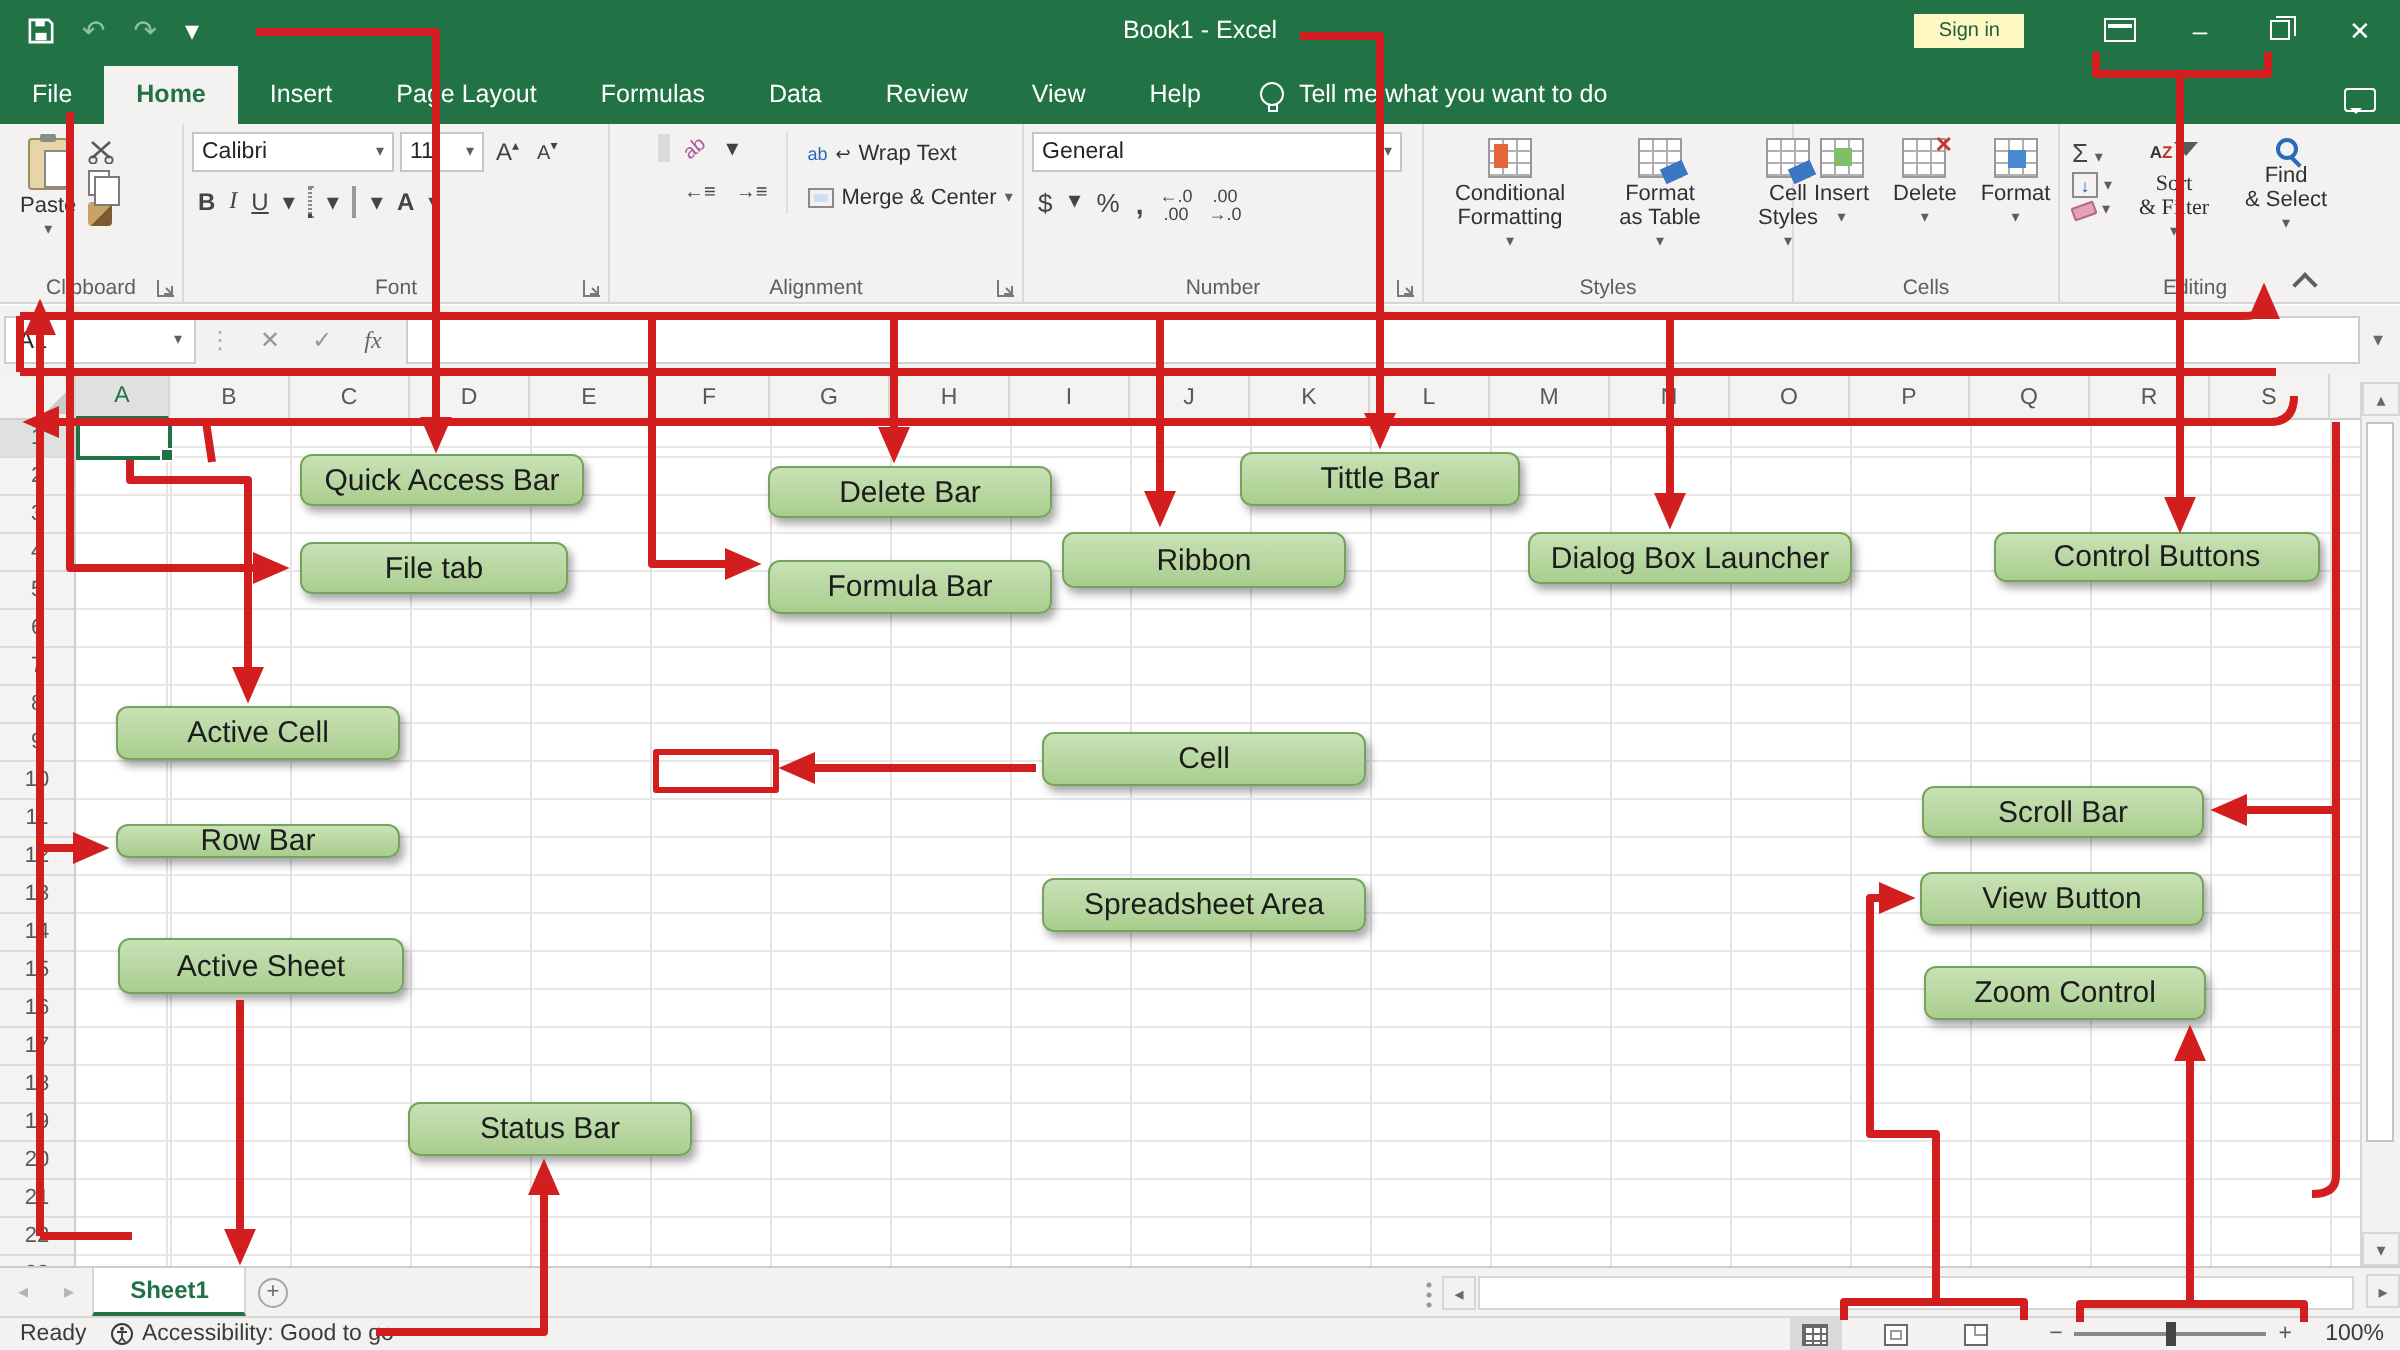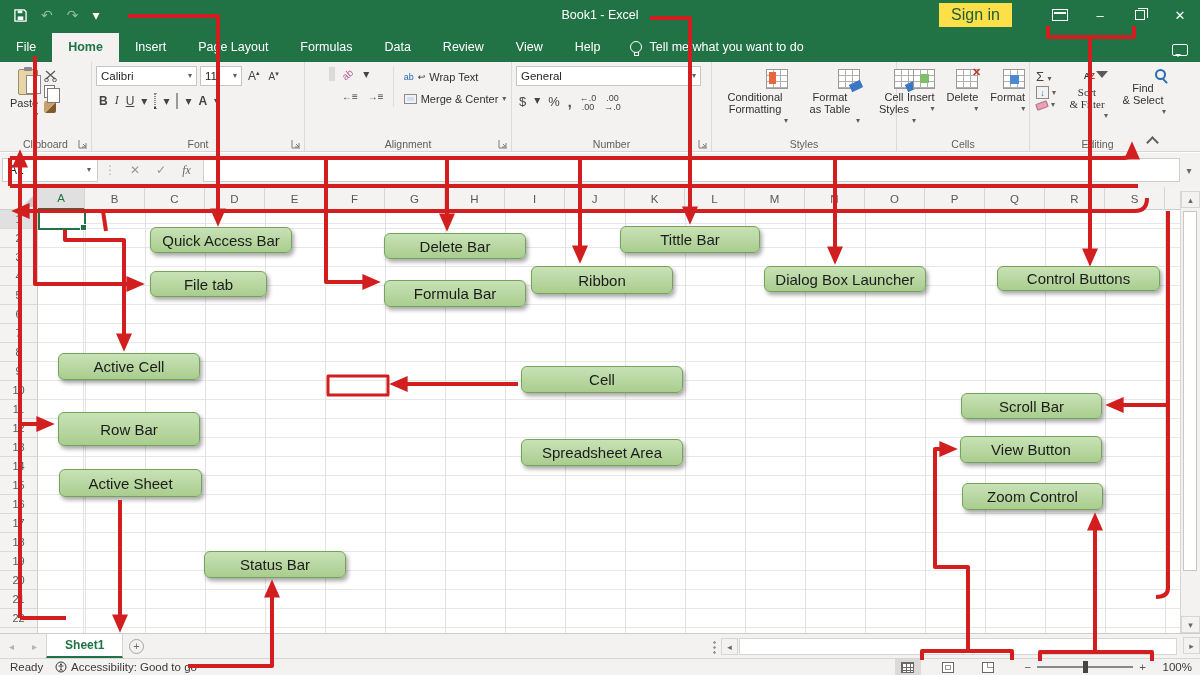--- a/index.html
+++ b/index.html
@@ -7,21 +7,21 @@
   body { font-family:"Liberation Sans", sans-serif; position:relative; background:#fff; font-size:12px; color:#262626; }
 
   
   .titlebar { position:absolute; left:0; top:0; width:1200px; height:30px; background:#217346; display:flex; align-items:center; color:#fff; }
   .tb-left { display:flex; align-items:center; gap:14px; padding-left:14px; width:220px; }
   .tb-ico { font-size:14px; line-height:1; color:#fff; }
   .tb-ico.dim { color:#8fbfa6; }
   .save-svg { width:13px; height:13px; display:block; }
   .tb-title { position:absolute; left:0; right:0; top:0; height:30px; display:flex; align-items:center; justify-content:center; font-size:12.5px; pointer-events:none; }
   .tb-right { margin-left:auto; display:flex; align-items:center; height:30px; }
-  .signin { background:#fde047; color:#1d5c3c; font-size:16px; padding:3px 12px; margin-right:28px; cursor:pointer; }
+  .signin { background:#fef9c3; color:#1d5c3c; font-size:10px; padding:3px 12px; margin-right:28px; cursor:pointer; }
   .winbtn { width:40px; height:30px; display:flex; align-items:center; justify-content:center; font-size:13px; }
   .ribopt { width:16px; height:12px; border:1px solid #fff; position:relative; }
   .ribopt:before { content:""; position:absolute; left:1px; right:1px; top:2px; height:2px; background:#fff; }
   .restore-box { width:10px; height:10px; border:1px solid #fff; position:relative; }
   .restore-box:before { content:""; position:absolute; left:2px; top:-3px; width:9px; height:9px; border:1px solid #fff; border-left:none; border-bottom:none; }
 
   
   .menubar { position:absolute; left:0; top:30px; width:1200px; height:32px; background:#217346; display:flex; align-items:flex-end; color:#fff; }
   .mtab { padding:7px 16px 8px; font-size:12.5px; cursor:pointer; white-space:nowrap; }
   .mtab.active { background:#f3f2f1; color:#217346; font-weight:bold; }
@@ -30,21 +30,21 @@
   .bulb:after { content:""; position:absolute; left:3px; bottom:-4px; width:3px; height:3px; border:1px solid #fff; border-top:none; }
   .comment-ico { margin-left:auto; margin-right:12px; margin-bottom:6px; width:16px; height:12px; border:1.5px solid #fff; border-radius:2px; position:relative; }
   .comment-ico:after { content:""; position:absolute; left:2px; bottom:-5px; border:3px solid transparent; border-top-color:#fff; }
 
   
   .ribbon { position:absolute; left:0; top:62px; width:1200px; height:90px; background:#f3f2f1; border-bottom:1px solid #d8d6d4; display:flex; }
   .rgroup { position:relative; height:100%; border-right:1px solid #dddbd9; padding:4px 4px 16px; }
   .rgroup-label { position:absolute; bottom:1px; left:0; right:0; text-align:center; font-size:10.5px; color:#605e5c; }
   .launcher { position:absolute; right:3px; bottom:2px; width:10px; height:10px; cursor:pointer; }
   .launcher svg { display:block; }
-  .bigbtn { display:flex; flex-direction:column; align-items:flex-end; justify-content:flex-start; gap:2px; padding:3px 6px; font-size:11px; color:#323130; text-align:center; cursor:pointer; }
+  .bigbtn { display:flex; flex-direction:column; align-items:center; justify-content:flex-start; gap:2px; padding:3px 6px; font-size:11px; color:#323130; text-align:center; cursor:pointer; }
   .caret { font-size:8px; color:#605e5c; line-height:1; }
   .row { display:flex; align-items:center; }
   .smbtn { padding:2px 3px; cursor:pointer; font-size:12px; color:#444; }
 
   
   .g-clip { width:92px; display:flex; }
   .paste-ico { width:20px; height:26px; background:#e8d6a8; border:1px solid #9b8c65; border-radius:2px; position:relative; }
   .paste-ico:before { content:""; position:absolute; left:5px; top:-3px; width:8px; height:4px; background:#8a8a8a; border-radius:1px; }
   .paste-ico:after { content:""; position:absolute; right:-4px; top:5px; width:13px; height:17px; background:#fff; border:1px solid #888; }
   .clip-col { display:flex; flex-direction:column; gap:3px; padding-top:4px; }
@@ -563,28 +563,28 @@
     <path d="M188,666 L272,666 L272,584" fill="none" stroke="#d21e1e" stroke-width="4" stroke-linejoin="round" marker-end="url(#arr)"></path>
     <path d="M518,384 L394,384" fill="none" stroke="#d21e1e" stroke-width="4" stroke-linejoin="round" marker-end="url(#arr)"></path>
     <path d="M328,376 L388,376 L388,395 L328,395 Z" fill="none" stroke="#d21e1e" stroke-width="3" stroke-linejoin="round"></path>
     <path d="M968,650 L968,567 L935,567 L935,449 L953,449" fill="none" stroke="#d21e1e" stroke-width="4" stroke-linejoin="round" marker-end="url(#arr)"></path>
     <path d="M922,660 L922,651 L1012,651 L1012,660" fill="none" stroke="#d21e1e" stroke-width="4" stroke-linejoin="round"></path>
     <path d="M1095,651 L1095,517" fill="none" stroke="#d21e1e" stroke-width="4" stroke-linejoin="round" marker-end="url(#arr)"></path>
     <path d="M1040,661 L1040,652 L1152,652 L1152,661" fill="none" stroke="#d21e1e" stroke-width="4" stroke-linejoin="round"></path>
   </svg>
 
 <div class="anno" style="left: 150px; top: 227px; width: 142px; height: 26px;">Quick Access Bar</div>
-<div class="anno" style="left: 150px; top: 271px; width: 117px; height: 26px;">File tab</div>
+<div class="anno" style="left: 150px; top: 271px; width: 134px; height: 26px;">File tab</div>
 <div class="anno" style="left: 384px; top: 233px; width: 142px; height: 26px;">Delete Bar</div>
 <div class="anno" style="left: 384px; top: 280px; width: 142px; height: 27px;">Formula Bar</div>
 <div class="anno" style="left: 620px; top: 226px; width: 140px; height: 27px;">Tittle Bar</div>
 <div class="anno" style="left: 531px; top: 266px; width: 142px; height: 28px;">Ribbon</div>
 <div class="anno" style="left: 764px; top: 266px; width: 162px; height: 26px;">Dialog Box Launcher</div>
 <div class="anno" style="left: 997px; top: 266px; width: 163px; height: 25px;">Control Buttons</div>
 <div class="anno" style="left: 58px; top: 353px; width: 142px; height: 27px;">Active Cell</div>
 <div class="anno" style="left: 521px; top: 366px; width: 162px; height: 27px;">Cell</div>
-<div class="anno" style="left: 58px; top: 412px; width: 142px; height: 34px;">Row Bar</div>
+<div class="anno" style="left: 58px; top: 412px; width: 142px; height: 17px;">Row Bar</div>
 <div class="anno" style="left: 521px; top: 439px; width: 162px; height: 27px;">Spreadsheet Area</div>
 <div class="anno" style="left: 59px; top: 469px; width: 143px; height: 28px;">Active Sheet</div>
 <div class="anno" style="left: 961px; top: 393px; width: 141px; height: 26px;">Scroll Bar</div>
 <div class="anno" style="left: 960px; top: 436px; width: 142px; height: 27px;">View Button</div>
 <div class="anno" style="left: 962px; top: 483px; width: 141px; height: 27px;">Zoom Control</div>
 <div class="anno" style="left: 204px; top: 551px; width: 142px; height: 27px;">Status Bar</div>
 
 </body></html>

